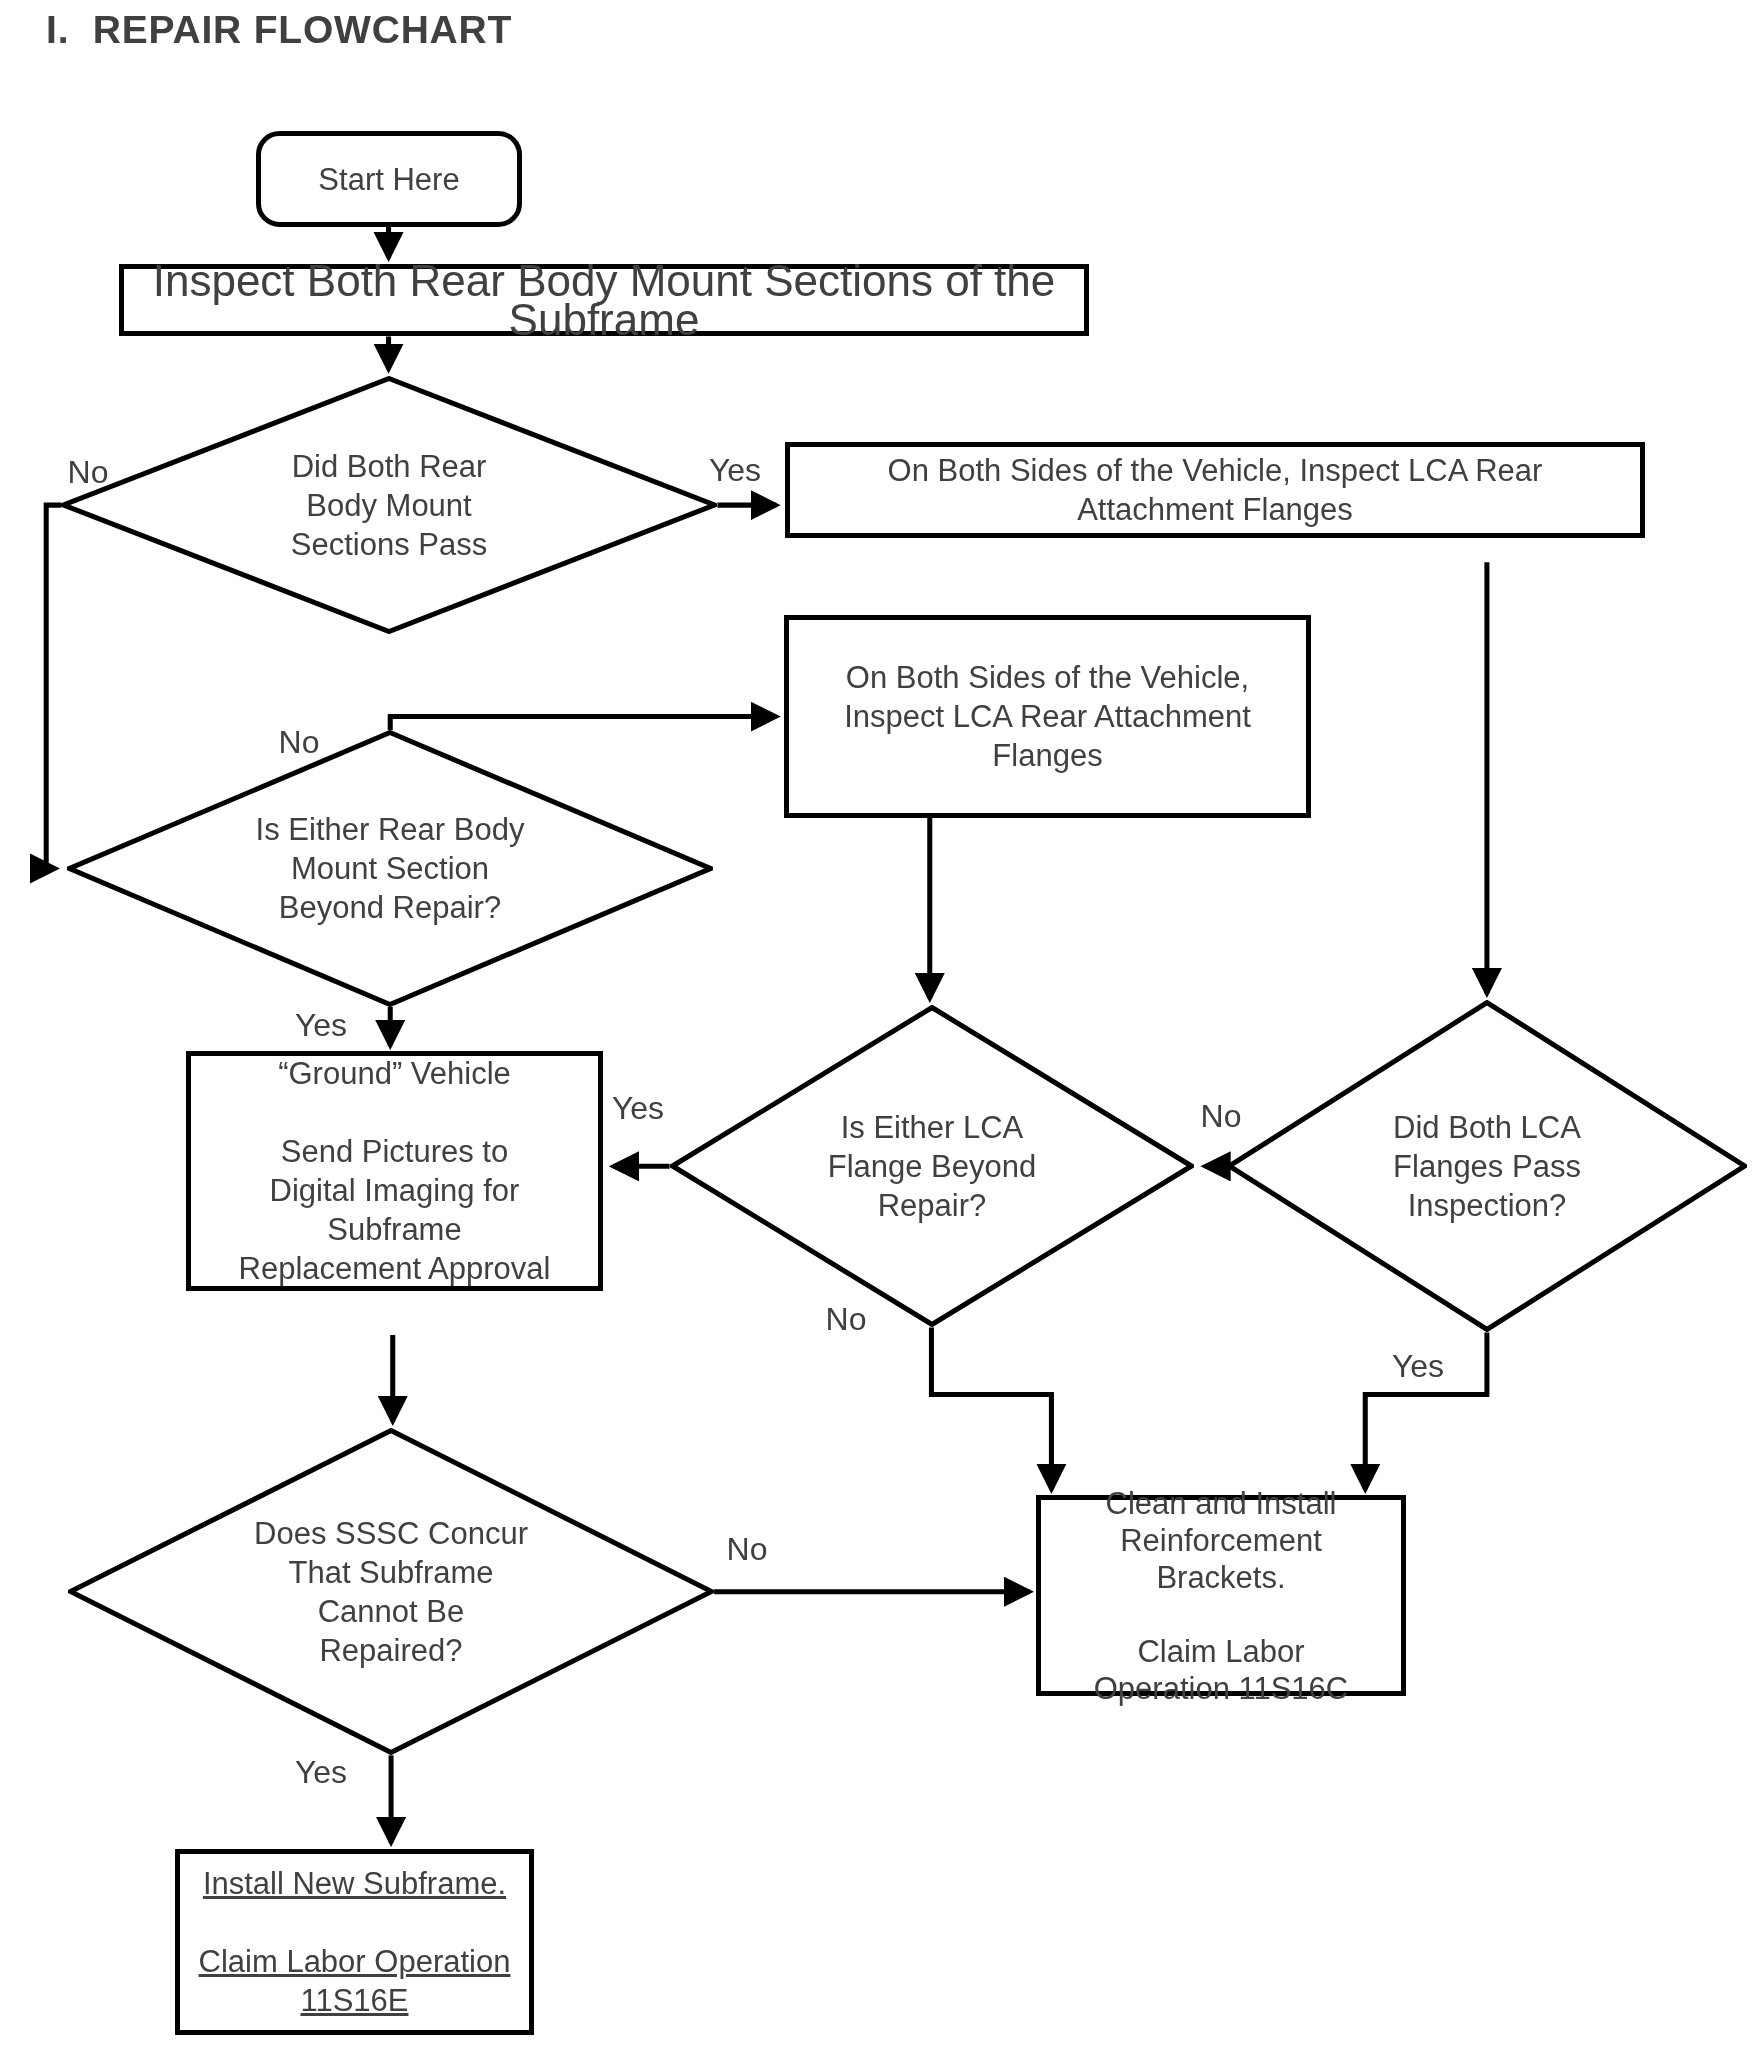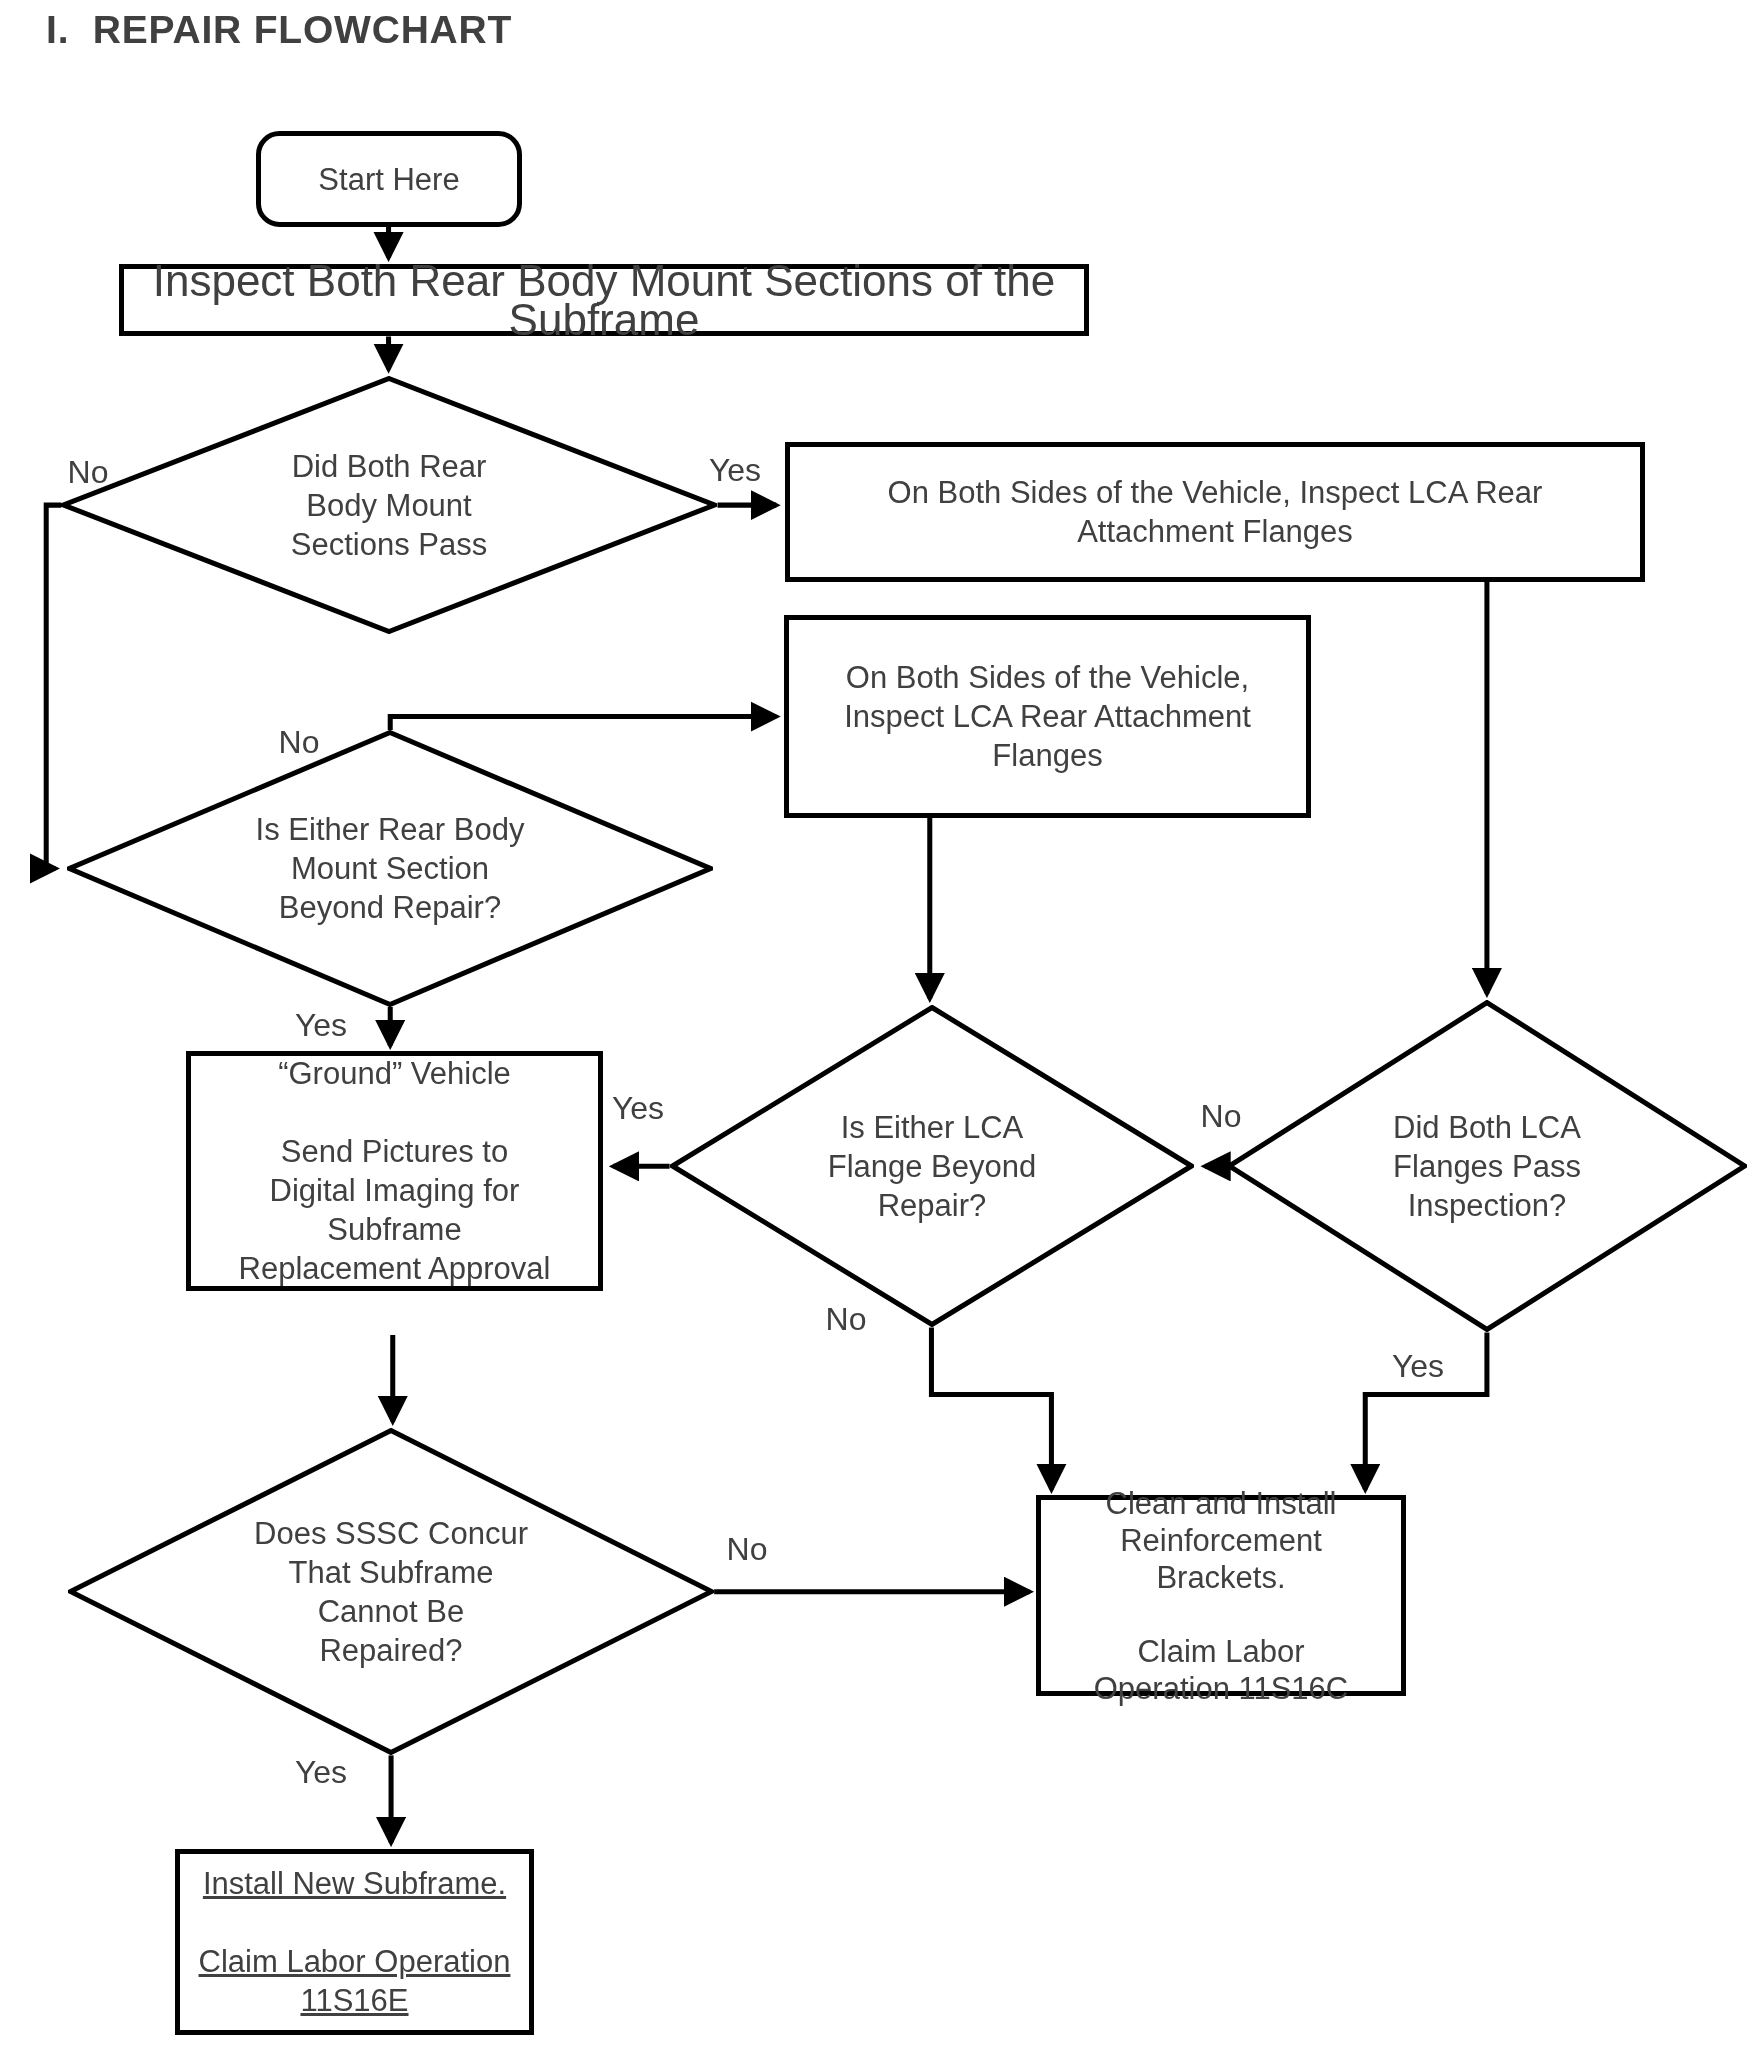--- a/index.html
+++ b/index.html
@@ -117,21 +117,21 @@
 
   <div class="node diamond" style="left:61px; top:376px; width:656px; height:258px;">
     <svg class="dshape" viewBox="0 0 782 308" preserveAspectRatio="none">
         <polygon points="391,3 779,154 391,305 3,154"></polygon>
       </svg>
     <div class="node-label">Did Both Rear
 Body Mount
 Sections Pass</div>
   </div>
 
-  <div class="node rect" style="left:785px; top:442px; width:860px; height:140px;">
+  <div class="node rect" style="left:785px; top:442px; width:860px; height:96px;">
     <div class="node-label">On Both Sides of the Vehicle, Inspect LCA Rear
 Attachment Flanges</div>
   </div>
 
   <div class="node diamond" style="left:67px; top:730px; width:646px; height:277px;">
     <svg class="dshape" viewBox="0 0 770 330" preserveAspectRatio="none">
         <polygon points="385,3 767,165 385,327 3,165"></polygon>
       </svg>
     <div class="node-label">Is Either Rear Body
 Mount Section

